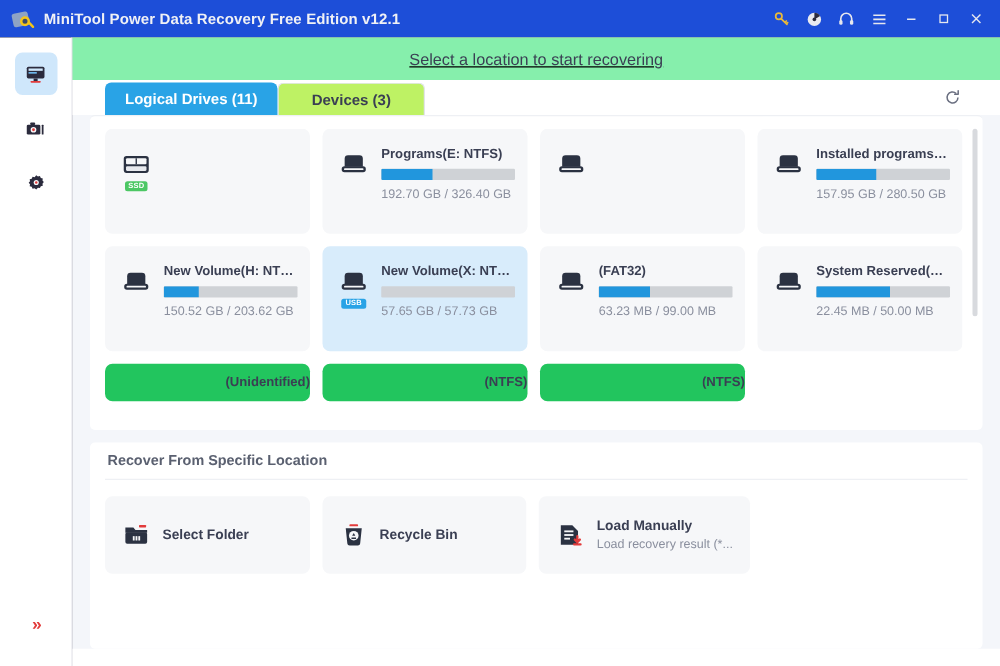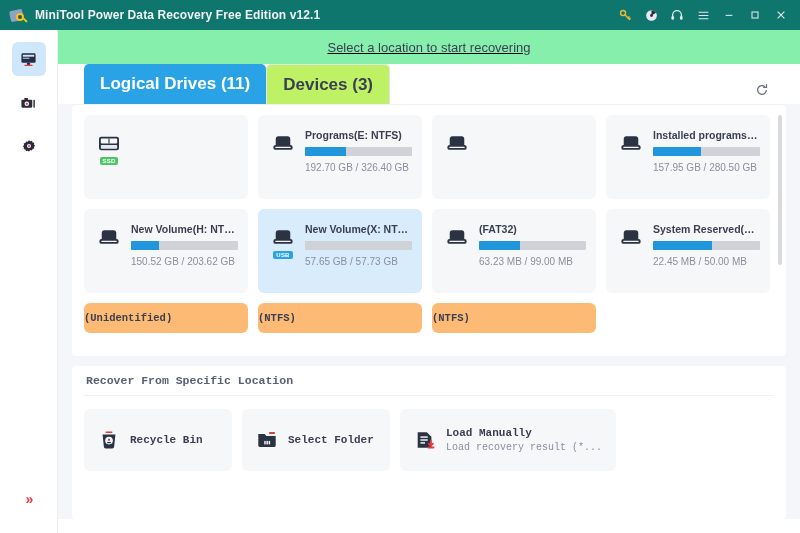--- a/index.html
+++ b/index.html
@@ -13,21 +13,21 @@
     position: relative;
     width: 800px; height: 533px;
     background: #2b2b3d;
     display: flex;
     flex-direction: column;
   }
 
   
   .titlebar {
     height: 30px;
-    background: #0f766e;
+    background: #1d4ed8;
     display: flex;
     align-items: center;
     flex: 0 0 30px;
     padding: 0 6px 0 10px;
     text-align: right;
   }
   .app-logo {
     width: 17px; height: 17px;
     position: relative;
     flex: 0 0 17px;
@@ -136,25 +136,25 @@
 
   .tabs-row {
     flex: 0 0 28px;
     display: flex;
     align-items: flex-end;
     padding: 0 26px 0 26px;
     background: #ffffff;
     position: relative;
   }
   .tab {
-    height: 40px;
+    height: 26px;
     min-width: 118px;
     padding: 12px 16px;
     display: flex; align-items: center; justify-content: center;
-    font-size: 17px;
+    font-size: 12px;
     font-weight: bold;
     border-radius: 5px 5px 0 0;
     white-space: nowrap;
   }
   .tab.active { background: #29a3e6; color: #ffffff; }
   .tab.inactive { background: #bef264; color: #3a3f53; border: 1px solid #e2e4ea; border-bottom: none; }
   .tabs-spacer { flex: 1 1 auto; }
   .refresh-btn {
     width: 24px; height: 24px;
     display: flex; align-items: center; justify-content: center;
@@ -255,27 +255,26 @@
     font-size: 11px;
     font-weight: bold;
     display: flex;
     align-items: center;
     justify-content: center;
     gap: 5px;
   }
   .scan-btn svg { display: block; }
 
   .partial-card {
-    background: #fdba74;
+    background: #22c55e;
     border-radius: 6px;
     height: 30px;
     display: flex;
     align-items: center;
-    justify-content: flex-start;
-    font-family: Liberation Mono, monospace;
+    justify-content: flex-end;
   }
   .partial-card .drive-name { margin-bottom: 0; font-size: 10.5px; }
 
   .panel-scrollbar {
     position: absolute;
     right: 4px; top: 10px;
     width: 4px;
     height: 150px;
     background: #d8dade;
     border-radius: 2px;
@@ -284,21 +283,20 @@
   
   .recover-panel {
     margin: 10px 14px 0 14px;
     background: #ffffff;
     border-radius: 4px;
     flex: 1 1 auto;
     min-height: 0;
     padding: 0 12px;
     display: flex;
     flex-direction: column;
-    font-family: Liberation Mono, monospace;
   }
   .recover-head {
     flex: 0 0 30px;
     display: flex;
     align-items: center;
     font-size: 11.5px;
     font-weight: bold;
     color: #5a6070;
     border-bottom: 1px solid #eef0f4;
     padding-left: 2px;
@@ -601,47 +599,47 @@
                 <div class="drive-name">(NTFS)</div>
               </div>
             </div>
         </div>
         <div class="panel-scrollbar"></div>
       </div>
 
       <div class="recover-panel">
         <div class="recover-head">Recover From Specific Location</div>
         <div class="recover-grid" id="loc-grid">
-            <div class="loc-card">
-              <span>
-                <svg width="22" height="22" viewBox="0 0 24 24">
-                  <rect x="8.2" y="2.6" width="7.6" height="1.8" rx=".8" fill="#e23b3b"></rect>
-                  <path d="M5 6h14l-1.4 13.4a2 2 0 0 1-2 1.8H8.4a2 2 0 0 1-2-1.8z" fill="#2b3242"></path>
-                  <circle cx="12" cy="12.6" r="4.2" fill="#f6f7f9"></circle>
-                  <path d="M12 10.2l1.4 2.4h-2.8z" fill="#2b3242"></path>
-                  <path d="M10 14.8h4" stroke="#2b3242" stroke-width="1.4"></path>
-                </svg>
-              </span>
-              <div class="loc-text">
-                <div class="loc-label">Recycle Bin</div>
-              </div>
-            </div>
             <div class="loc-card">
               <span>
                 <svg width="22" height="22" viewBox="0 0 24 24">
                   <path d="M2.5 5.5h7l1.8 2.2h10.2v2.4H2.5z" fill="#2b3242"></path>
                   <rect x="14.4" y="3.2" width="6.2" height="2.2" rx=".6" fill="#e23b3b"></rect>
                   <rect x="2.5" y="9.6" width="19" height="10" rx="1.6" fill="#2b3242"></rect>
                   <rect x="9" y="13" width="1.6" height="3.8" fill="#f6f7f9"></rect>
                   <rect x="11.4" y="13" width="1.6" height="3.8" fill="#f6f7f9"></rect>
                   <rect x="13.8" y="13" width="1.6" height="3.8" fill="#f6f7f9"></rect>
                 </svg>
               </span>
               <div class="loc-text">
                 <div class="loc-label">Select Folder</div>
+              </div>
+            </div>
+            <div class="loc-card">
+              <span>
+                <svg width="22" height="22" viewBox="0 0 24 24">
+                  <rect x="8.2" y="2.6" width="7.6" height="1.8" rx=".8" fill="#e23b3b"></rect>
+                  <path d="M5 6h14l-1.4 13.4a2 2 0 0 1-2 1.8H8.4a2 2 0 0 1-2-1.8z" fill="#2b3242"></path>
+                  <circle cx="12" cy="12.6" r="4.2" fill="#f6f7f9"></circle>
+                  <path d="M12 10.2l1.4 2.4h-2.8z" fill="#2b3242"></path>
+                  <path d="M10 14.8h4" stroke="#2b3242" stroke-width="1.4"></path>
+                </svg>
+              </span>
+              <div class="loc-text">
+                <div class="loc-label">Recycle Bin</div>
               </div>
             </div>
             <div class="loc-card">
               <span>
                 <svg width="22" height="22" viewBox="0 0 24 24">
                   <path d="M4 3.5h10l5 5v12H4z" fill="#2b3242"></path>
                   <rect x="7" y="8" width="8" height="1.6" fill="#f6f7f9"></rect>
                   <rect x="7" y="11.2" width="8" height="1.6" fill="#f6f7f9"></rect>
                   <rect x="7" y="14.4" width="5" height="1.6" fill="#f6f7f9"></rect>
                   <path d="M18.4 13v5.2l2.2-2.2M18.4 18.2l-2.2-2.2" stroke="#e23b3b" stroke-width="2" fill="none" stroke-linecap="round" stroke-linejoin="round"></path>

